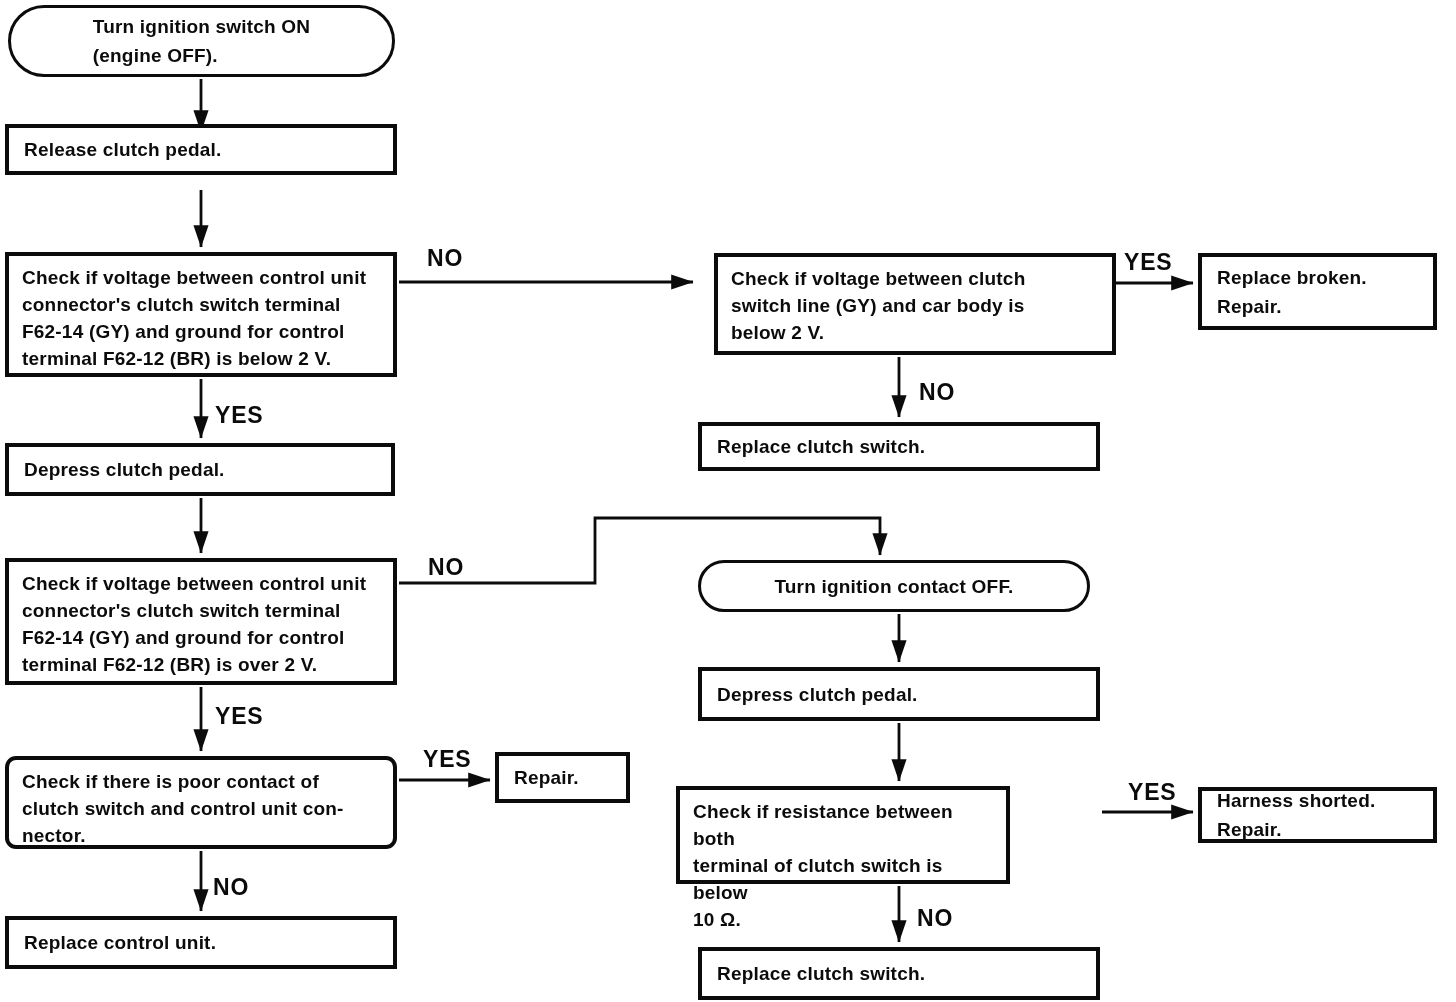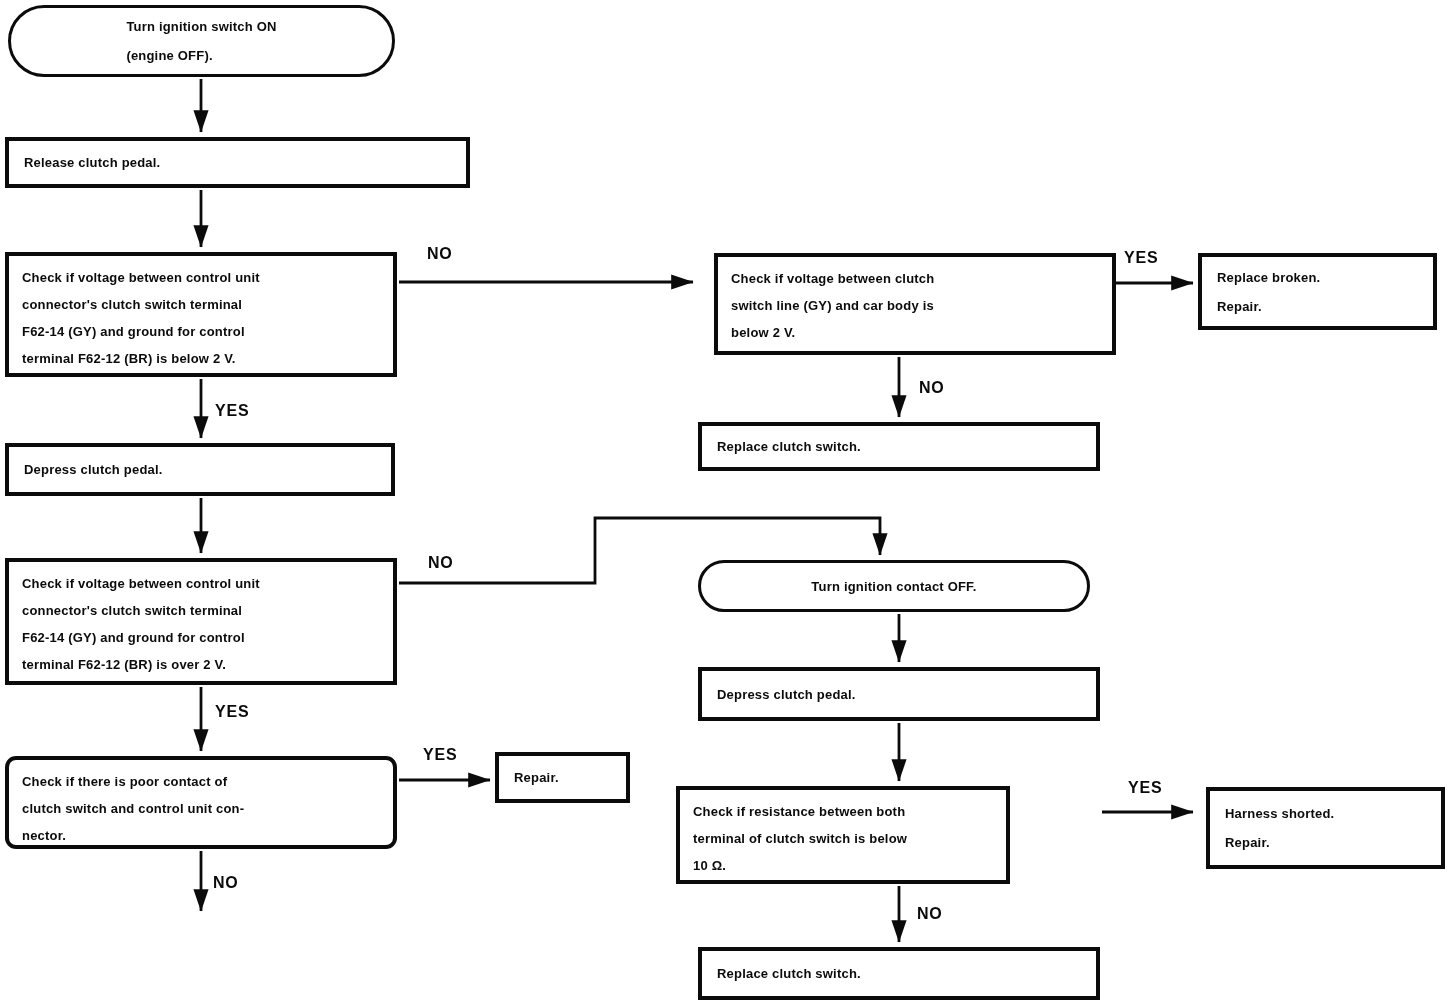--- a/index.html
+++ b/index.html
@@ -6,31 +6,31 @@
   body{
     width:1456px;height:1002px;position:relative;overflow:hidden;
     font-family:"Liberation Sans","DejaVu Sans",sans-serif;
     color:#0b0b0b;
   }
   .canvas{position:absolute;left:0;top:0;width:1456px;height:1002px;}
   svg.wires{position:absolute;left:0;top:0;width:1456px;height:1002px;pointer-events:none;}
   .node{
     position:absolute;box-sizing:border-box;background:#fff;
     border:4px solid #0b0b0b;display:flex;align-items:center;
-    font-weight:bold;font-size:13px;line-height:27px;letter-spacing:0.2px;
+    font-weight:bold;font-size:19px;line-height:27px;letter-spacing:0.2px;
   }
   .node .node-text{white-space:pre-line;}
   .terminal{border-width:3px;border-radius:40px;justify-content:center;}
   .terminal .node-text{text-align:left;line-height:29px;}
   .pad-single{padding:0 15px;}
   .pad-multi{padding:6px 13px;align-items:flex-start;}
   .pad-multi .node-text{padding-top:2px;}
   .two-line .node-text{line-height:29px;}
   .edge-label{
-    position:absolute;font-weight:bold;font-size:16px;letter-spacing:0.8px;text-align:right;
+    position:absolute;font-weight:bold;font-size:23px;letter-spacing:0.8px;text-align:right;
   }
 </style>
 </head>
 <body>
 
 <div class="canvas">
 
   <svg class="wires" viewBox="0 0 1456 1002">
     <defs>
       <marker id="arrow" markerWidth="8.6" markerHeight="6.4" refX="7.8" refY="3.1" orient="auto" markerUnits="strokeWidth">
@@ -54,21 +54,21 @@
       <path d="M1102 812 L1193 812" marker-end="url(#arrow)"></path>
       <path d="M899 886 L899 942" marker-end="url(#arrow)"></path>
     </g>
   </svg>
 
   <div class="node terminal" style="left:8px;top:5px;width:387px;height:72px;">
     <span class="node-text">Turn ignition switch ON
 (engine OFF).</span>
   </div>
 
-  <div class="node pad-single" style="left:5px;top:137px;width:465px;height:51px;">
+  <div class="node pad-single" style="left:5px;top:124px;width:392px;height:51px;">
     <span class="node-text">Release clutch pedal.</span>
   </div>
 
   <div class="node pad-multi" style="left:5px;top:252px;width:392px;height:125px;">
     <span class="node-text">Check if voltage between control unit
 connector's clutch switch terminal
 F62-14 (GY) and ground for control
 terminal F62-12 (BR) is below 2 V.</span>
   </div>
 
@@ -82,20 +82,23 @@
 F62-14 (GY) and ground for control
 terminal F62-12 (BR) is over 2 V.</span>
   </div>
 
   <div class="node pad-multi" style="left:5px;top:756px;width:392px;height:93px;border-radius:11px;">
     <span class="node-text">Check if there is poor contact of
 clutch switch and control unit con-
 nector.</span>
   </div>
 
+  <div class="node pad-single" style="left:5px;top:916px;width:392px;height:53px;">
+    <span class="node-text">Replace control unit.</span>
+  </div>
 
   <div class="node pad-single" style="left:495px;top:752px;width:135px;height:51px;">
     <span class="node-text">Repair.</span>
   </div>
 
   <div class="node pad-multi" style="left:698px;top:253px;width:402px;height:102px;margin-left:16px;">
     <span class="node-text">Check if voltage between clutch
 switch line (GY) and car body is
 below 2 V.</span>
   </div>
@@ -120,21 +123,21 @@
 
   <div class="node pad-single" style="left:698px;top:947px;width:402px;height:53px;">
     <span class="node-text">Replace clutch switch.</span>
   </div>
 
   <div class="node pad-single two-line" style="left:1198px;top:253px;width:239px;height:77px;">
     <span class="node-text">Replace broken.
 Repair.</span>
   </div>
 
-  <div class="node pad-single two-line" style="left:1198px;top:787px;width:239px;height:82px;margin-left:8px;">
+  <div class="node pad-single two-line" style="left:1198px;top:787px;width:239px;height:56px;">
     <span class="node-text">Harness shorted.
 Repair.</span>
   </div>
 
   <span class="edge-label" style="left:427px;top:245px;">NO</span>
   <span class="edge-label" style="left:1124px;top:249px;">YES</span>
   <span class="edge-label" style="left:919px;top:379px;">NO</span>
   <span class="edge-label" style="left:215px;top:402px;">YES</span>
   <span class="edge-label" style="left:428px;top:554px;">NO</span>
   <span class="edge-label" style="left:215px;top:703px;">YES</span>

